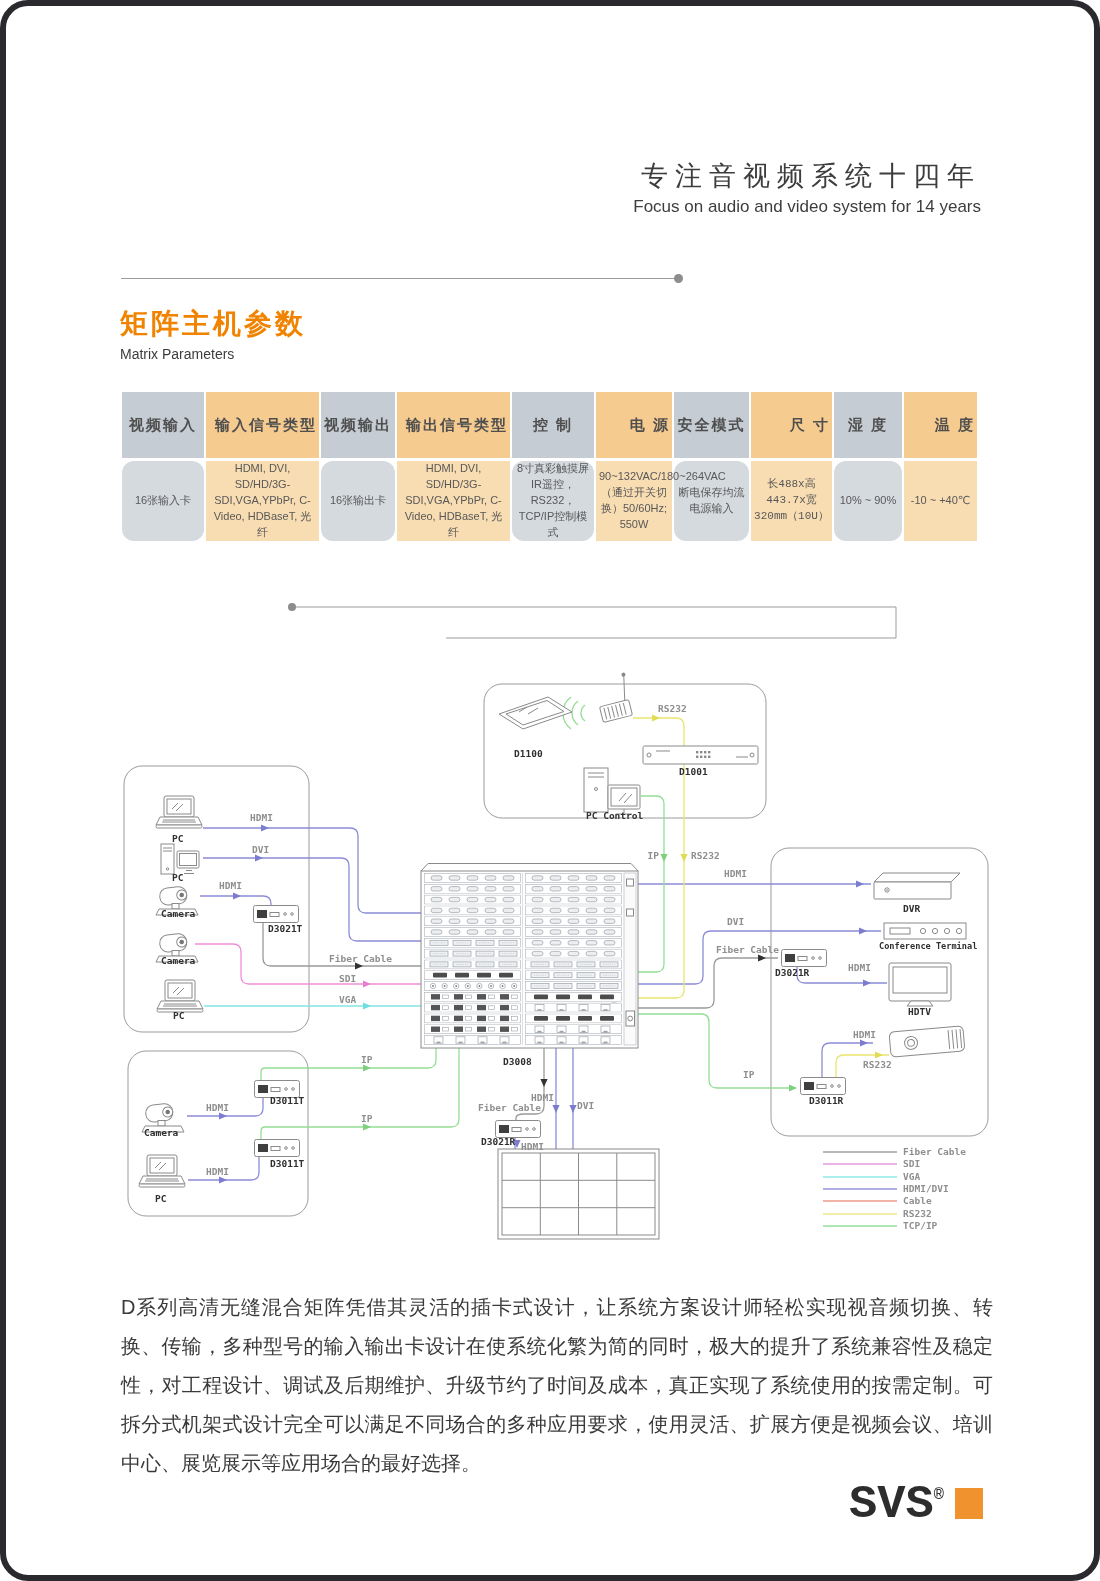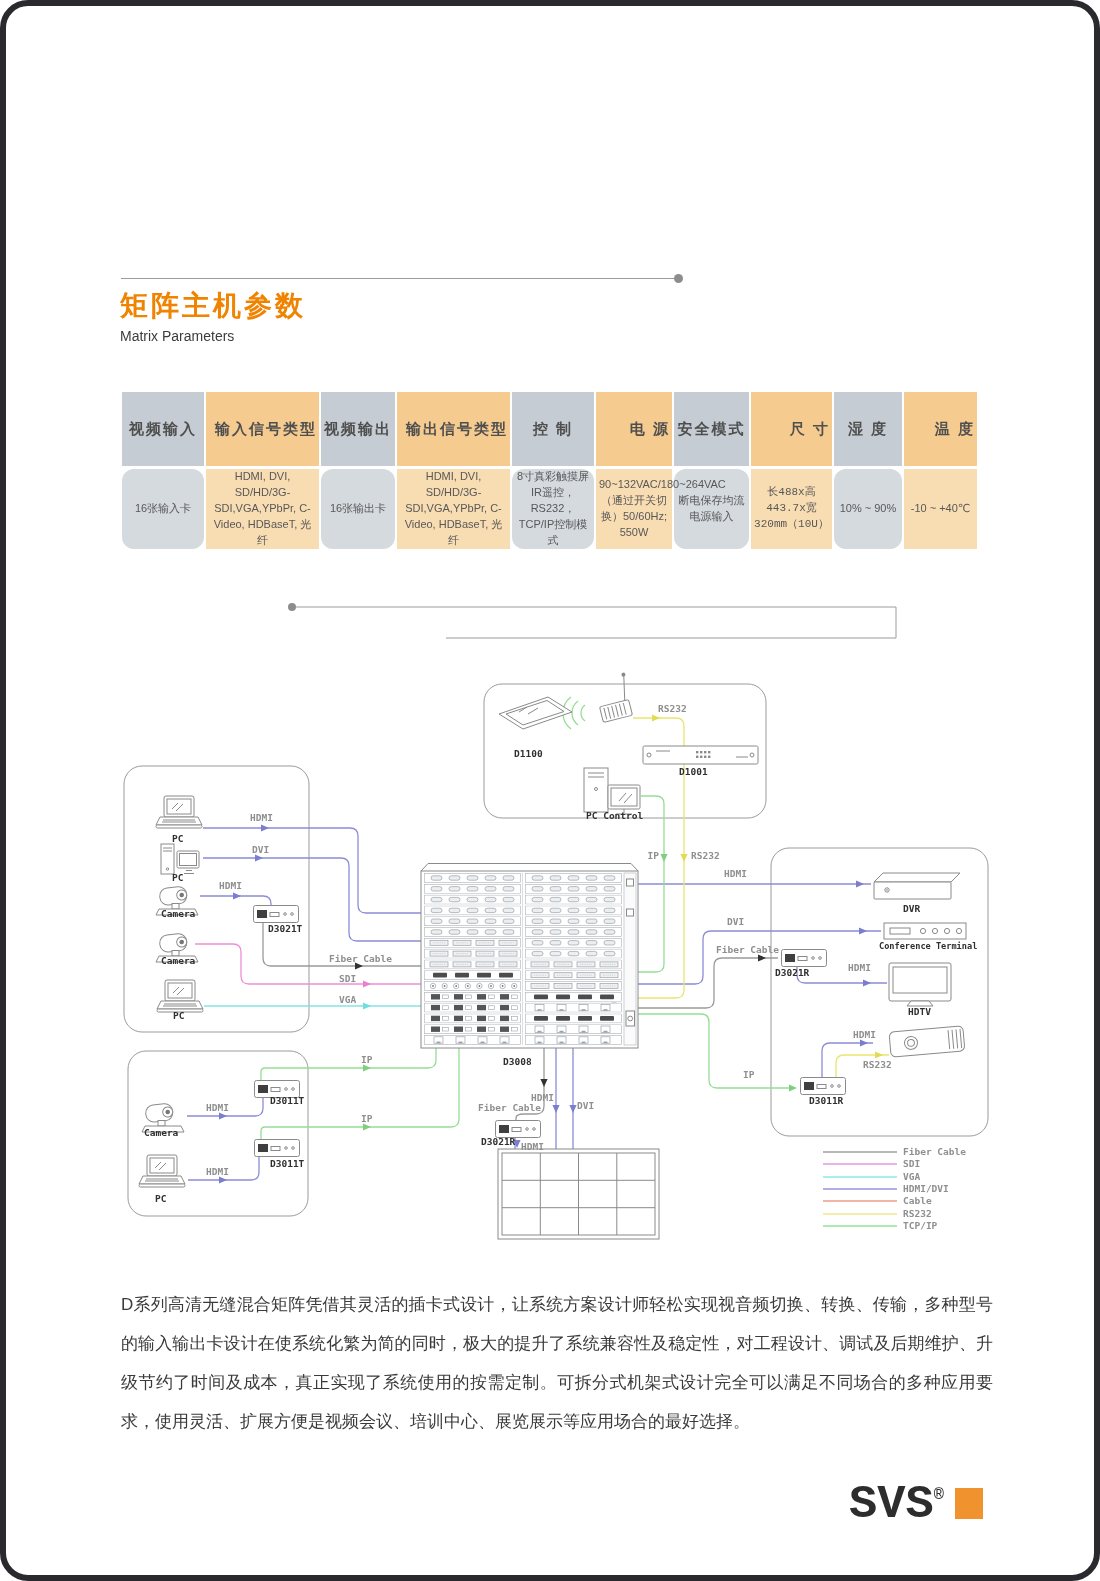--- a/index.html
+++ b/index.html
@@ -6,56 +6,60 @@
   .page{position:relative;width:1100px;height:1581px;background:#fff;border:6px solid #2a2a2e;
         border-radius:28px;box-sizing:border-box;overflow:hidden;
         font-family:"Liberation Sans","DejaVu Sans",sans-serif;}
   
   .brand{position:absolute;top:152px;right:113px;text-align:right;}
   .brand-zh{font-size:27px;color:#3d3d3d;letter-spacing:7px;font-weight:500;}
   .brand-en{font-size:17px;color:#3d3d3d;margin-top:3px;}
   
   .sec-zh{font-size:28px;font-weight:bold;color:#f08300;letter-spacing:3px;}
   .sec-en{font-size:14px;color:#3c3c3c;margin-top:3px;}
-  .sec1{position:absolute;left:114px;top:281px;}
+  .sec1{position:absolute;left:114px;top:299px;}
   .sec2{position:absolute;left:114px;top:583px;}
   .rule1{position:absolute;left:115px;top:272px;width:553px;height:1px;background:#9b9b9b;}
   .dot1{position:absolute;left:668px;top:268px;width:9px;height:9px;border-radius:50%;background:#8d8d8d;}
   .hook2{position:absolute;left:280px;top:593px;width:615px;height:45px;}
   
   table.params{position:absolute;left:114px;top:383px;width:858px;border-collapse:separate;
         border-spacing:2px 3px;table-layout:fixed;}
-  table.params th{height:74px;font-size:15px;font-weight:600;color:#4f4f4f;letter-spacing:2px;padding:0 2px;}
+  table.params th{height:66px;font-size:15px;font-weight:600;color:#4f4f4f;letter-spacing:2px;padding:0 2px;}
   table.params td{height:66px;font-size:11px;color:#585858;text-align:center;vertical-align:middle;
         line-height:1.45;padding:0 3px;}
   .h-g{background:#c6ccd3;} .h-p{background:#f6cb90;text-align:right;}
   .b-g{background:#d5dadf;border-radius:12px;} .b-p{background:#f8dcb2;}
   td.sz{font-size:12px;font-family:Liberation Mono, monospace;} td.big{font-size:14px;}
   
   .diagram{position:absolute;left:105px;top:655px;}
   .grp{fill:none;stroke:#9b9b9b;stroke-width:1;}
   .dv{fill:#fff;stroke:#8a8a8a;stroke-width:1;}
   .dvl{fill:none;stroke:#8a8a8a;stroke-width:1;}
   text.dev{font:bold 9.5px "DejaVu Sans Mono","Liberation Mono",monospace;fill:#2f2f2f;}
   text.cab{font:bold 9.5px "DejaVu Sans Mono","Liberation Mono",monospace;fill:#8f8f8f;}
   .wire{fill:none;stroke-width:1.3;}
   
-  .desc{position:absolute;left:115px;top:1262px;width:872px;font-size:17px;line-height:39px;
+  .desc{position:absolute;left:115px;top:1262px;width:872px;font-size:20px;line-height:39px;
         color:#3a3a3a;text-align:justify;}
   
   .logo{position:absolute;left:843px;top:1472px;font-family:Liberation Mono, monospace;
         font-weight:bold;font-size:47px;color:#2d2d2d;}
   .logo sup{font-size:17px;vertical-align:18px;font-weight:normal;}
   .logo-square{position:absolute;left:949px;top:1482px;width:28px;height:31px;}
 </style>
 </head>
 <body>
 
 <div class="page">
 
+  <div class="brand">
+    <div class="brand-zh">专注音视频系统十四年</div>
+    <div class="brand-en">Focus on audio and video system for 14 years</div>
+  </div>
 
   <div class="rule1"></div>
   <div class="dot1"></div>
   <div class="sec1">
     <div class="sec-zh">矩阵主机参数</div>
     <div class="sec-en">Matrix Parameters</div>
   </div>
 
   <table class="params">
     <colgroup>

